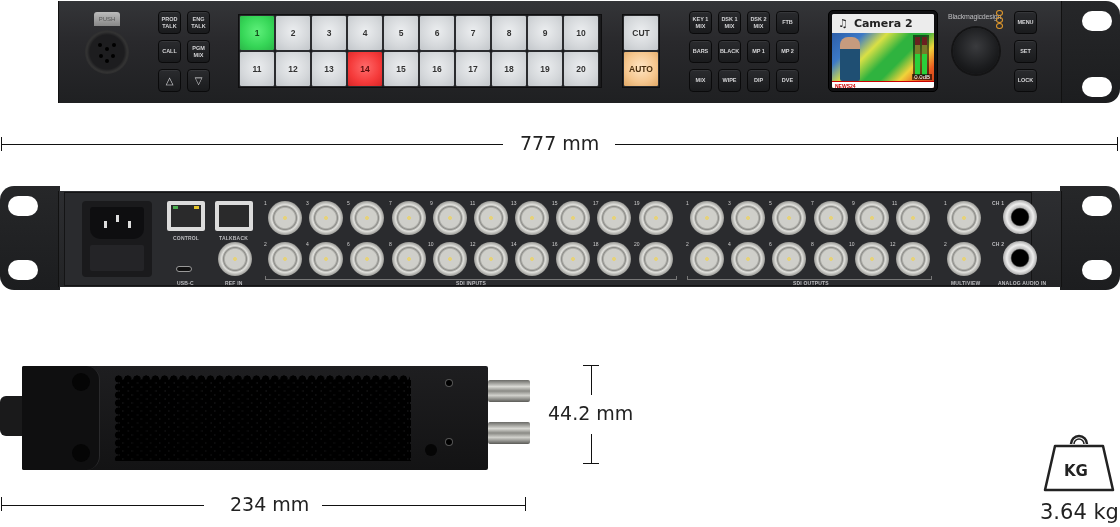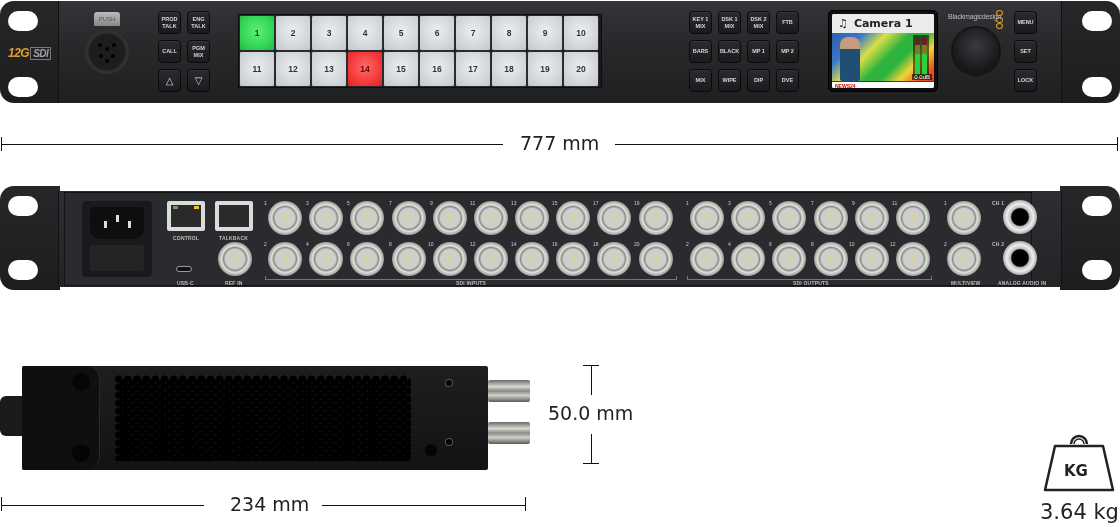--- a/index.html
+++ b/index.html
@@ -169,25 +169,20 @@
 
   
   .weight-icon { position: absolute; left: 1041px; top: 432px; width: 76px; height: 62px; }
   .weight-label { position: absolute; left: 1040px; top: 500px; font-size: 21px; color: #222; font-family: "DejaVu Sans", sans-serif; }
   .kg-text { position: absolute; left: 1064px; top: 462px; font-size: 15px; font-weight: bold; color: #222; font-family: "DejaVu Sans", sans-serif; }
 </style>
 </head>
 <body>
 
 <div class="front">
-  <div class="ear left">
-    <div class="hole t"></div>
-    <div class="hole b"></div>
-    <div class="logo-12g"><b>12G</b><span>SDI</span></div>
-  </div>
   <div class="ear right">
     <div class="hole t"></div>
     <div class="hole b"></div>
   </div>
   <div class="panel"></div>
 
   <div class="push-tab">PUSH</div>
   <div class="xlr">
     <div class="pin" style="left:13px;top:13px"></div>
       <div class="pin" style="left:27px;top:13px"></div>
@@ -223,20 +218,24 @@
     <div class="key">13</div>
     <div class="key pvw">14</div>
     <div class="key">15</div>
     <div class="key">16</div>
     <div class="key">17</div>
     <div class="key">18</div>
     <div class="key">19</div>
     <div class="key">20</div>
   </div>
 
+  <div class="trans">
+    <div class="key">CUT</div>
+    <div class="key auto">AUTO</div>
+  </div>
 
   <div class="btn" style="left:689px;top:11px">KEY 1
 MIX</div>
   <div class="btn" style="left:718px;top:11px">DSK 1
 MIX</div>
   <div class="btn" style="left:747px;top:11px">DSK 2
 MIX</div>
   <div class="btn" style="left:776px;top:11px">FTB</div>
   <div class="btn" style="left:689px;top:40px">BARS</div>
   <div class="btn" style="left:718px;top:40px">BLACK</div>
@@ -244,21 +243,21 @@
   <div class="btn" style="left:776px;top:40px">MP 2</div>
   <div class="btn" style="left:689px;top:69px">MIX</div>
   <div class="btn" style="left:718px;top:69px">WIPE</div>
   <div class="btn" style="left:747px;top:69px">DIP</div>
   <div class="btn" style="left:776px;top:69px">DVE</div>
 
   <div class="lcd">
     <div class="lcd-inner">
       <div class="lcd-title">
         <span>♫</span>
-        <span>Camera 1</span>
+        <span>Camera 2</span>
       </div>
       <div class="lcd-video">
         <div class="presenter"></div>
         <div class="meter">
             <div></div>
             <div></div>
           </div>
         <div class="db">0.0dB</div>
         <div class="ticker">NEWS24</div>
       </div>
@@ -430,21 +429,21 @@
   <div class="side-hole" style="left:446px;top:380px"></div>
   <div class="side-hole" style="left:446px;top:439px"></div>
   <div class="side-screw" style="left:425px;top:444px;width:12px;height:12px"></div>
   <div class="side-bnc" style="top:380px"></div>
   <div class="side-bnc" style="top:422px"></div>
 </div>
 
 <div>
   <div class="dim-h" style="left:583px;top:365px;width:16px"></div>
   <div class="dim-tick-v" style="left:591px;top:365px;height:30px"></div>
-  <div class="dim-label" style="left:548px;top:402px">50.0 mm</div>
+  <div class="dim-label" style="left:548px;top:402px">44.2 mm</div>
   <div class="dim-tick-v" style="left:591px;top:434px;height:30px"></div>
   <div class="dim-h" style="left:583px;top:463px;width:16px"></div>
 </div>
 
 <div>
   <div class="dim-tick-v" style="left:1px;top:497px;height:14px"></div>
   <div class="dim-h" style="left:1px;top:505px;width:203px"></div>
   <div class="dim-label" style="left:230px;top:493px">234 mm</div>
   <div class="dim-h" style="left:322px;top:505px;width:203px"></div>
   <div class="dim-tick-v" style="left:525px;top:497px;height:14px"></div>

